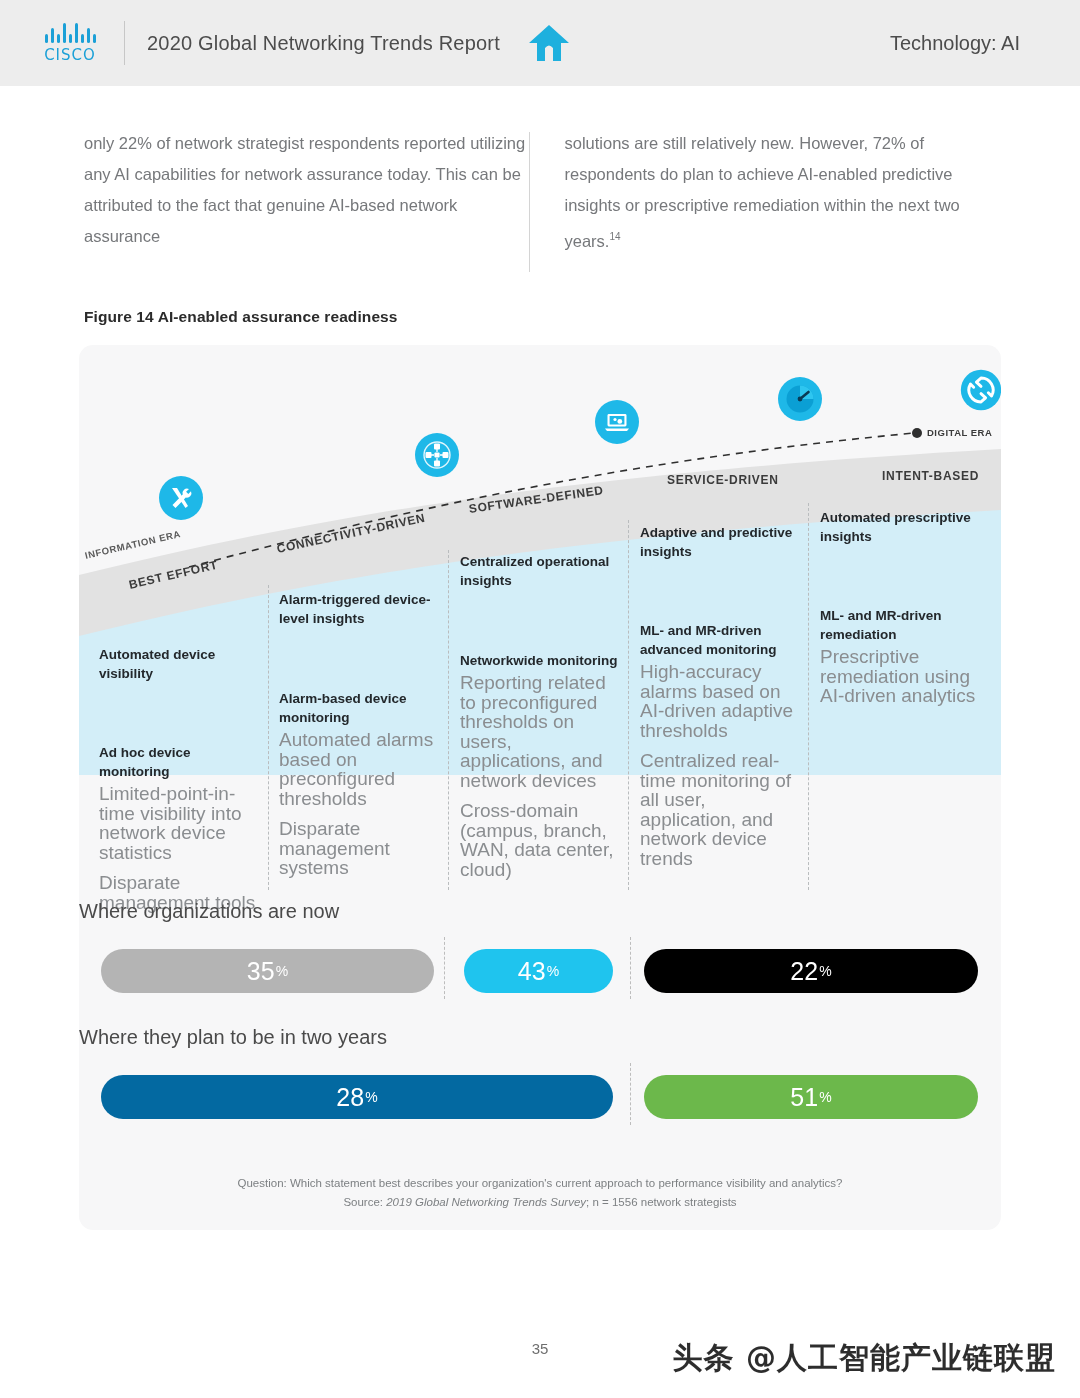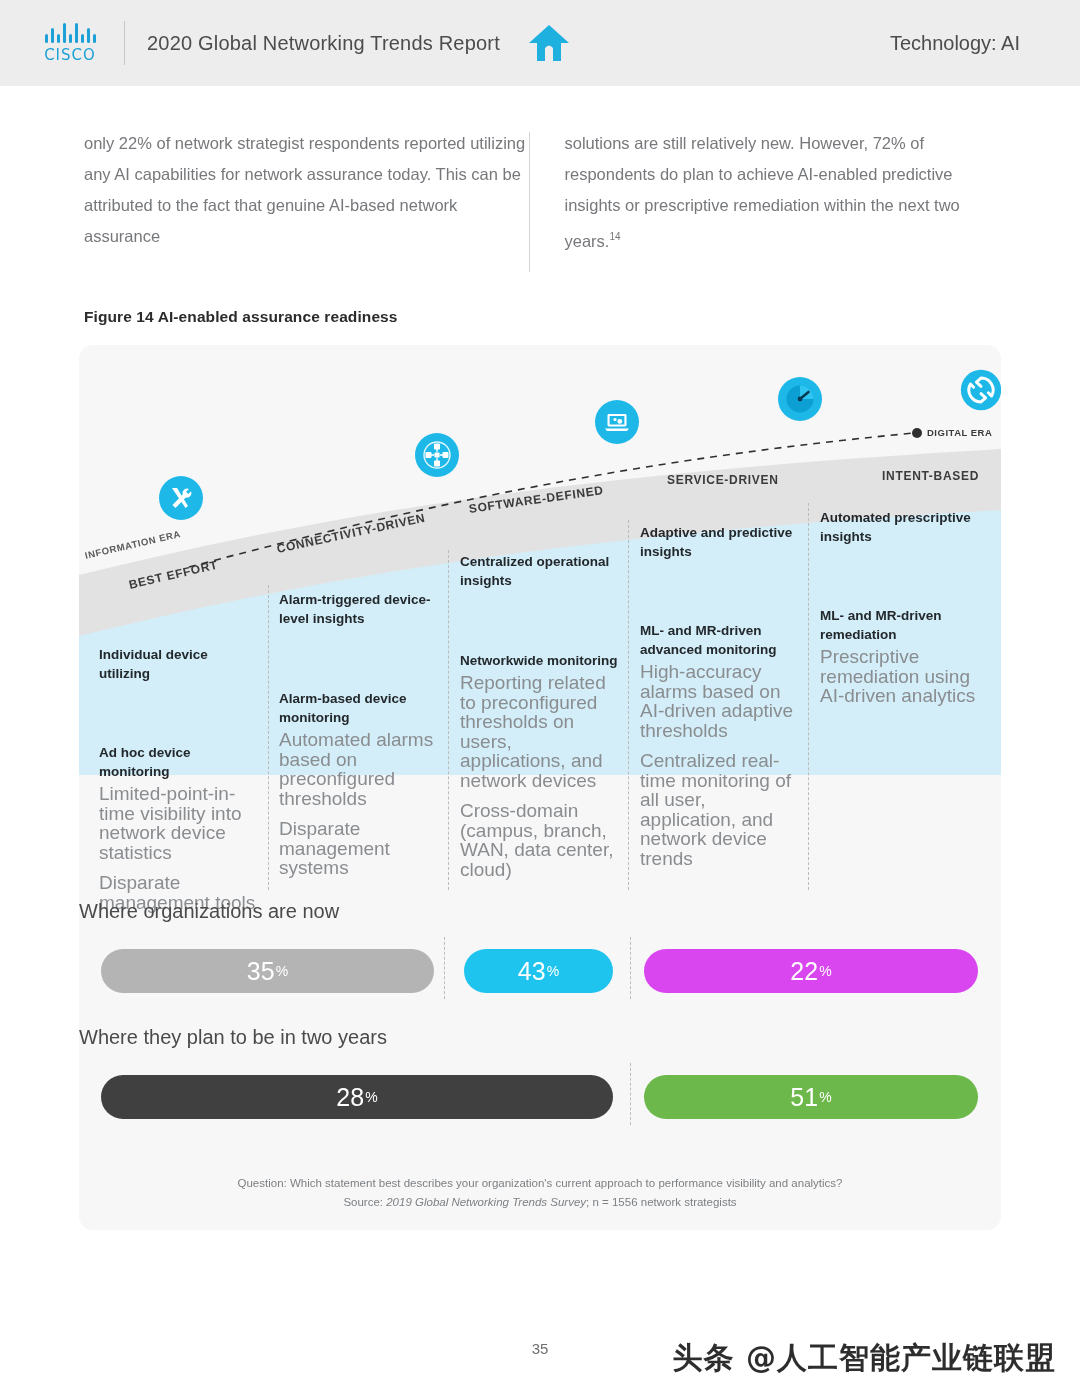--- a/index.html
+++ b/index.html
@@ -240,21 +240,21 @@
   <div class="era-label" style="left:390px; top:157px; transform:rotate(-8deg); transform-origin:left center;">SOFTWARE-DEFINED</div>
   <div class="era-label" style="left:588px; top:128px;">SERVICE-DRIVEN</div>
   <div class="era-label" style="left:772px; top:124px;margin-left:31px;">INTENT-BASED</div>
 
   <div class="vdash" style="left:189px; top:240px; height:305px;"></div>
   <div class="vdash" style="left:369px; top:205px; height:340px;"></div>
   <div class="vdash" style="left:549px; top:175px; height:370px;"></div>
   <div class="vdash" style="left:729px; top:158px; height:387px;"></div>
 
   <div class="col" style="left:20px; top:300px;">
-    <div class="headline">Individual device utilizing</div>
+    <div class="headline">Automated device visibility</div>
     <div style="height:56px"></div>
     <div class="subhead">Ad hoc device monitoring</div>
     <div class="body">Limited-point-in-time visibility into network device statistics</div>
     <div class="body">Disparate management tools</div>
   </div>
 
   <div class="col" style="left:200px; top:245px;">
     <div class="headline">Alarm-triggered device-level insights</div>
     <div style="height:57px"></div>
     <div class="subhead">Alarm-based device monitoring</div>
@@ -291,30 +291,30 @@
   <div class="chart-div" style="left:551px; top:592px; height:62px;"></div>
 
   <div class="bar" style="left:22px; top:604px; width:333px; background:#b4b4b4;">
     <span>35</span>
       <sup>%</sup>
   </div>
   <div class="bar" style="left:385px; top:604px; width:149px; background:#1fc4ee;">
     <span>43</span>
       <sup>%</sup>
   </div>
-  <div class="bar" style="left:565px; top:604px; width:334px; background:#d946ef;">
+  <div class="bar" style="left:565px; top:604px; width:334px; background:#000000;">
     <span>22</span>
       <sup>%</sup>
   </div>
 
   <div class="chart-title" style="top:681px;">Where they plan to be in two years</div>
 
   <div class="chart-div" style="left:551px; top:718px; height:62px;"></div>
 
-  <div class="bar" style="left:22px; top:730px; width:512px; background:#404040;">
+  <div class="bar" style="left:22px; top:730px; width:512px; background:#0369a1;">
     <span>28</span>
       <sup>%</sup>
   </div>
   <div class="bar" style="left:565px; top:730px; width:334px; background:#6cb84b;">
     <span>51</span>
       <sup>%</sup>
   </div>
 
   <div class="footnote" style="top:805px;">Question: Which statement best describes your organization's current approach to performance visibility and analytics?</div>
   <div class="footnote" style="top:824px;">

